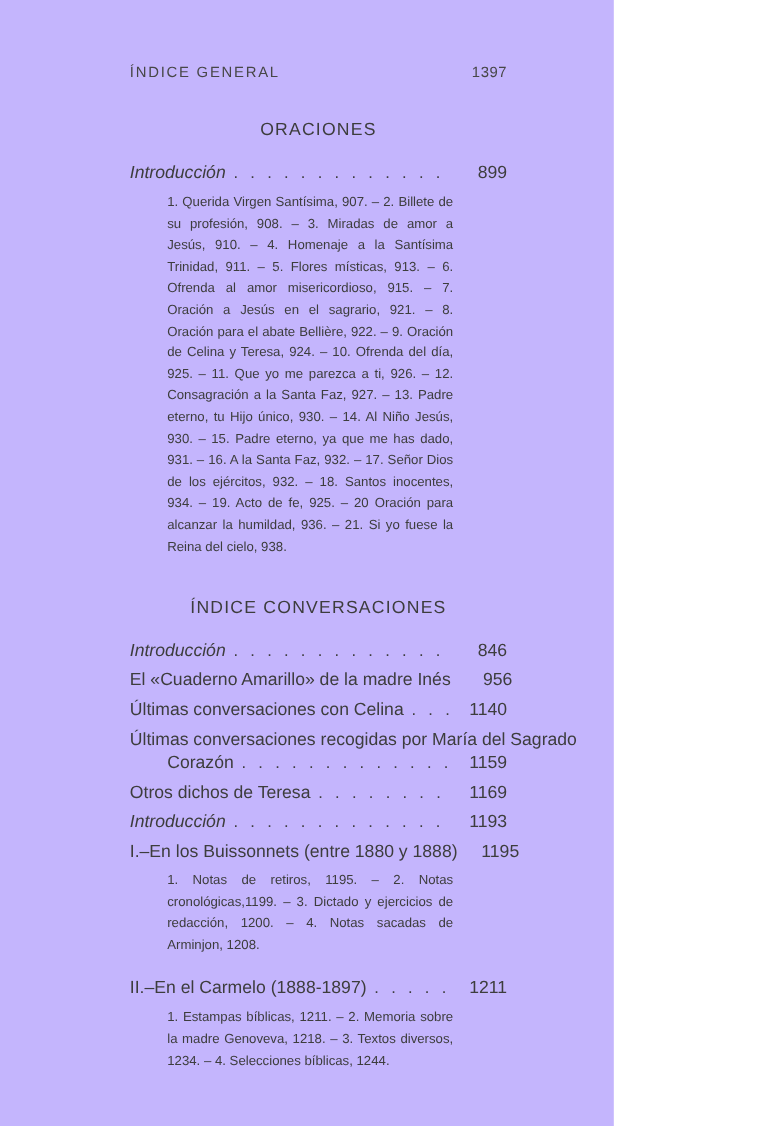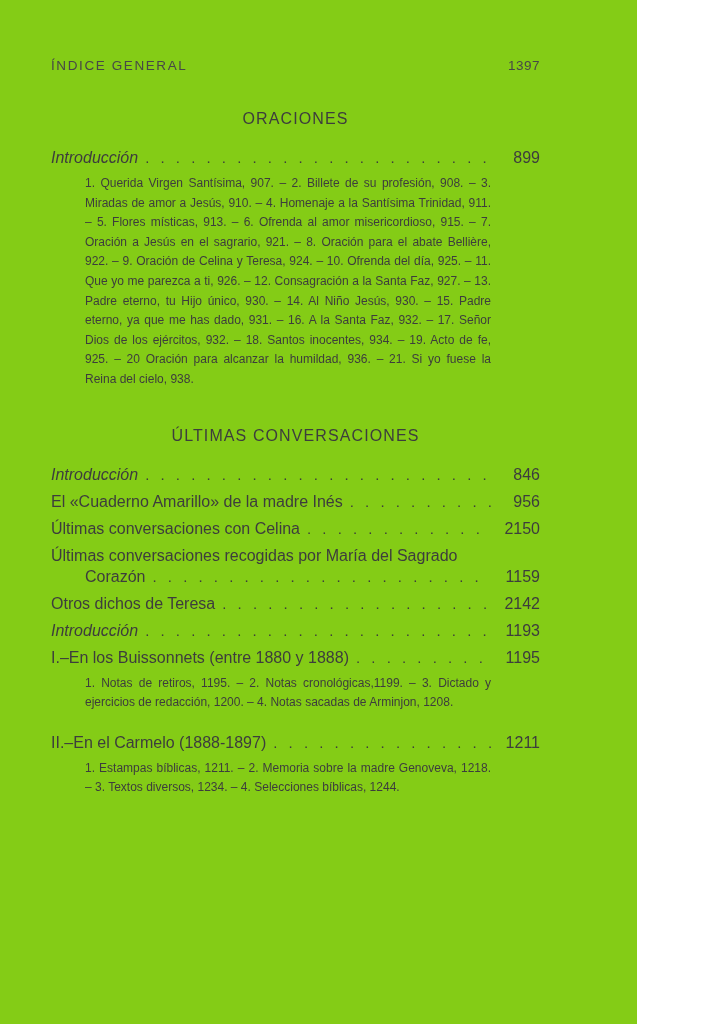--- a/index.html
+++ b/index.html
@@ -2,25 +2,25 @@
 <html lang="es"><head>
 <meta charset="utf-8">
 <style>
   html, body {
     margin: 0;
     padding: 0;
     background: #ffffff;
   }
   .page {
     position: relative;
-    width: 637px;
+    width: 558px;
     height: 1024px;
-    background: #84cc16;
+    background: #c4b5fd;
     box-sizing: border-box;
-    padding: 58px 97px 0 51px;
+    padding: 58px 97px 0 118px;
     font-family: "Liberation Sans", "DejaVu Sans", sans-serif;
     color: #3d3d3d;
     overflow: hidden;
   }
   .running-header {
     display: flex;
     justify-content: space-between;
     align-items: baseline;
     font-size: 13.5px;
     letter-spacing: 1.6px;
@@ -107,53 +107,53 @@
     <div class="toc-entry">
       <span class="label italic">Introducción</span>
       <span class="dots"></span>
       <span class="pagenum">899</span>
     </div>
 
     <p class="note">1. Querida Virgen Santísima, 907. – 2. Billete de su profesión, 908. – 3. Miradas de amor a Jesús, 910. – 4. Homenaje a la Santísima Trinidad, 911. – 5. Flores místicas, 913. – 6. Ofrenda al amor misericordioso, 915. – 7. Oración a Jesús en el sagrario, 921. – 8. Oración para el abate Bellière, 922. – 9. Oración de Celina y Teresa, 924. – 10. Ofrenda del día, 925. – 11. Que yo me parezca a ti, 926. – 12. Consagración a la Santa Faz, 927. – 13. Padre eterno, tu Hijo único, 930. – 14. Al Niño Jesús, 930. – 15. Padre eterno, ya que me has dado, 931. – 16. A la Santa Faz, 932. – 17. Señor Dios de los ejércitos, 932. – 18. Santos inocentes, 934. – 19. Acto de fe, 925. – 20 Oración para alcanzar la humildad, 936. – 21. Si yo fuese la Reina del cielo, 938.</p>
   </div>
 
   <div class="section">
-    <div class="section-heading">ÚLTIMAS CONVERSACIONES</div>
+    <div class="section-heading">ÍNDICE CONVERSACIONES</div>
 
     <div class="toc-entry">
       <span class="label italic">Introducción</span>
       <span class="dots"></span>
       <span class="pagenum">846</span>
     </div>
 
     <div class="toc-entry">
       <span class="label">El «Cuaderno Amarillo» de la madre Inés</span>
       <span class="dots"></span>
       <span class="pagenum">956</span>
     </div>
 
     <div class="toc-entry">
       <span class="label">Últimas conversaciones con Celina</span>
       <span class="dots"></span>
-      <span class="pagenum">2150</span>
+      <span class="pagenum">1140</span>
     </div>
 
     <div>
       <div class="wrap-line1">Últimas conversaciones recogidas por María del Sagrado</div>
       <div class="wrap-line2">
         <span class="label">Corazón</span>
         <span class="dots"></span>
         <span class="pagenum">1159</span>
       </div>
     </div>
 
     <div class="toc-entry">
       <span class="label">Otros dichos de Teresa</span>
       <span class="dots"></span>
-      <span class="pagenum">2142</span>
+      <span class="pagenum">1169</span>
     </div>
   </div>
 
   <div class="section">
 
     <div class="toc-entry">
       <span class="label italic">Introducción</span>
       <span class="dots"></span>
       <span class="pagenum">1193</span>
     </div>

